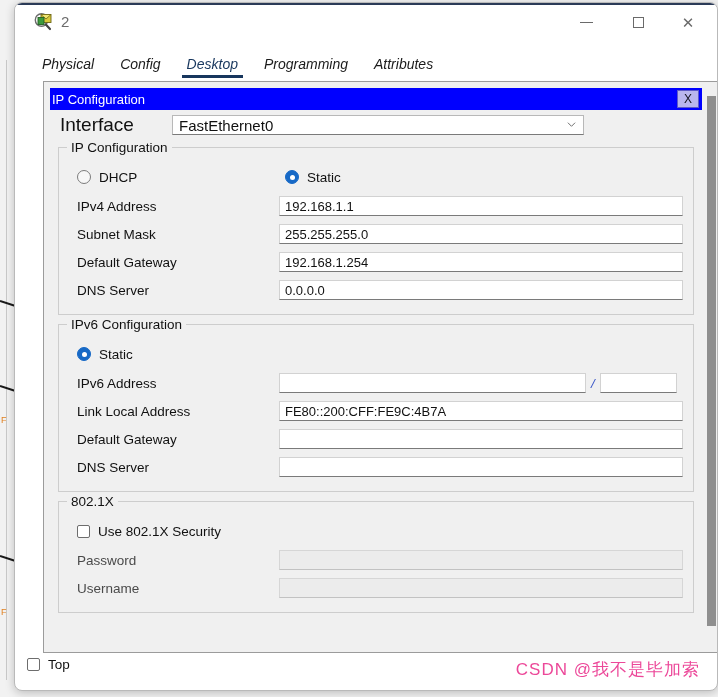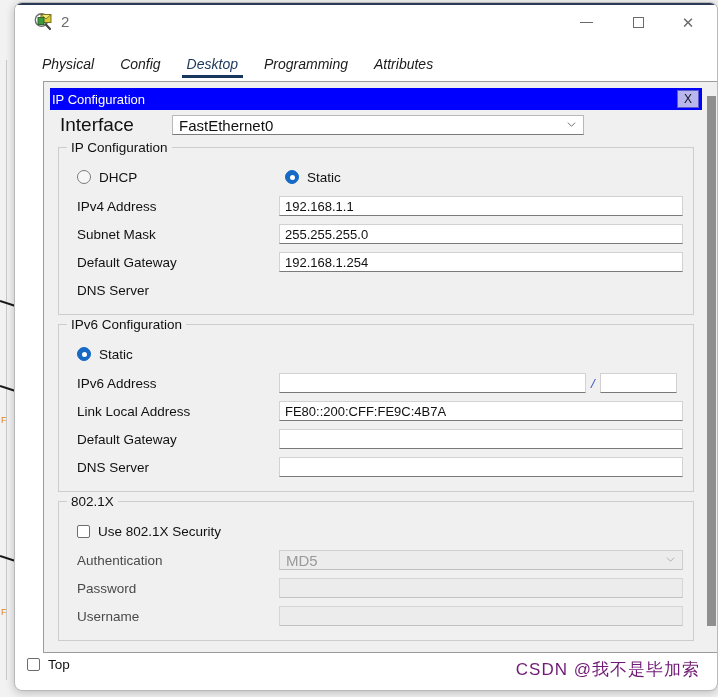--- a/index.html
+++ b/index.html
@@ -266,21 +266,21 @@
     left: 10px; bottom: 14px;
     width: 683px; height: 22px;
     display: flex; align-items: flex-start;
   }
 
   
   #watermark {
     position: absolute;
     right: 18px; bottom: 16px;
     font-size: 17px;
-    color: #701a75;
+    color: #ec4899;
     letter-spacing: 1px;
     white-space: nowrap;
     pointer-events: none;
   }
 </style>
 </head>
 <body>
 
 <div id="desktop-backdrop">
   <div class="bg-panel-edge" style="left:6px; top:60px; height:620px;"></div>
@@ -378,20 +378,23 @@
 
         <div class="form-row">
           <span class="label-col" style="padding-left:8px">Default Gateway</span>
           <div class="tinput w-field">
               <span>192.168.1.254</span>
             </div>
         </div>
 
         <div class="form-row">
           <span class="label-col" style="padding-left:8px">DNS Server</span>
+          <div class="tinput w-field">
+              <span>0.0.0.0</span>
+            </div>
         </div>
       </div>
 
       <div class="group-box">
         <span class="group-title">IPv6 Configuration</span>
 
         <div class="radio-line">
           <div style="display:flex;align-items:center;">
             <span class="radio on"></span>
             <span class="radio-label">Static</span>
@@ -432,29 +435,20 @@
       </div>
 
       <div class="group-box">
         <span class="group-title">802.1X</span>
 
         <div class="check-line">
           <span class="checkbox"></span>
           <span class="check-label">Use 802.1X Security</span>
         </div>
 
-        <div class="form-row">
-          <span class="label-col dim" style="padding-left:8px">Authentication</span>
-          <div class="combo disabled w-field">
-            <span>MD5</span>
-            <svg class="chev" viewBox="0 0 10 10">
-              <path d="M1 3 L5 7 L9 3" fill="none" stroke="#b0b0b0" stroke-width="1.1"></path>
-            </svg>
-          </div>
-        </div>
 
         <div class="form-row">
           <span class="label-col dim" style="padding-left:8px">Password</span>
           <div class="tinput disabled w-field">
               <span></span>
             </div>
         </div>
 
         <div class="form-row">
           <span class="label-col dim" style="padding-left:8px">Username</span>

